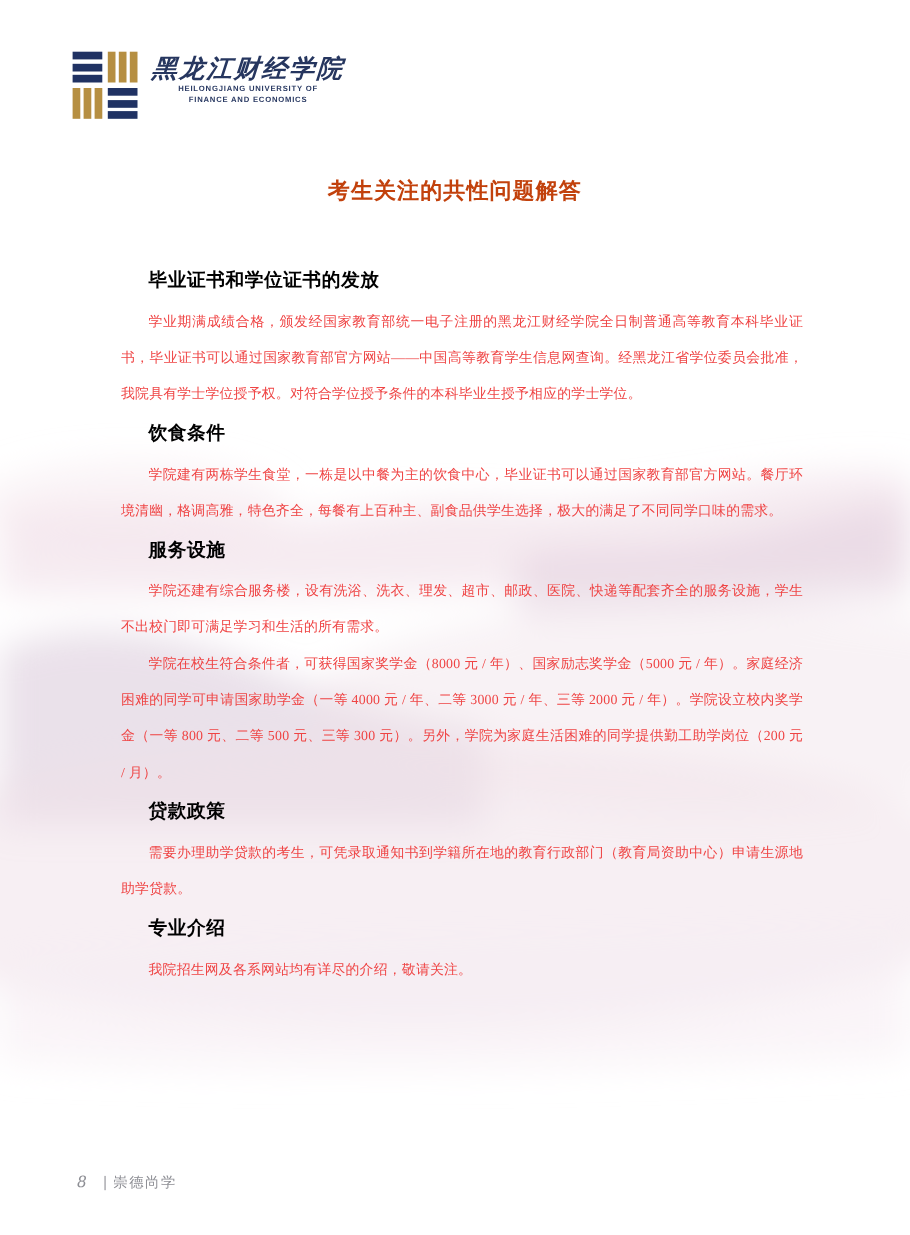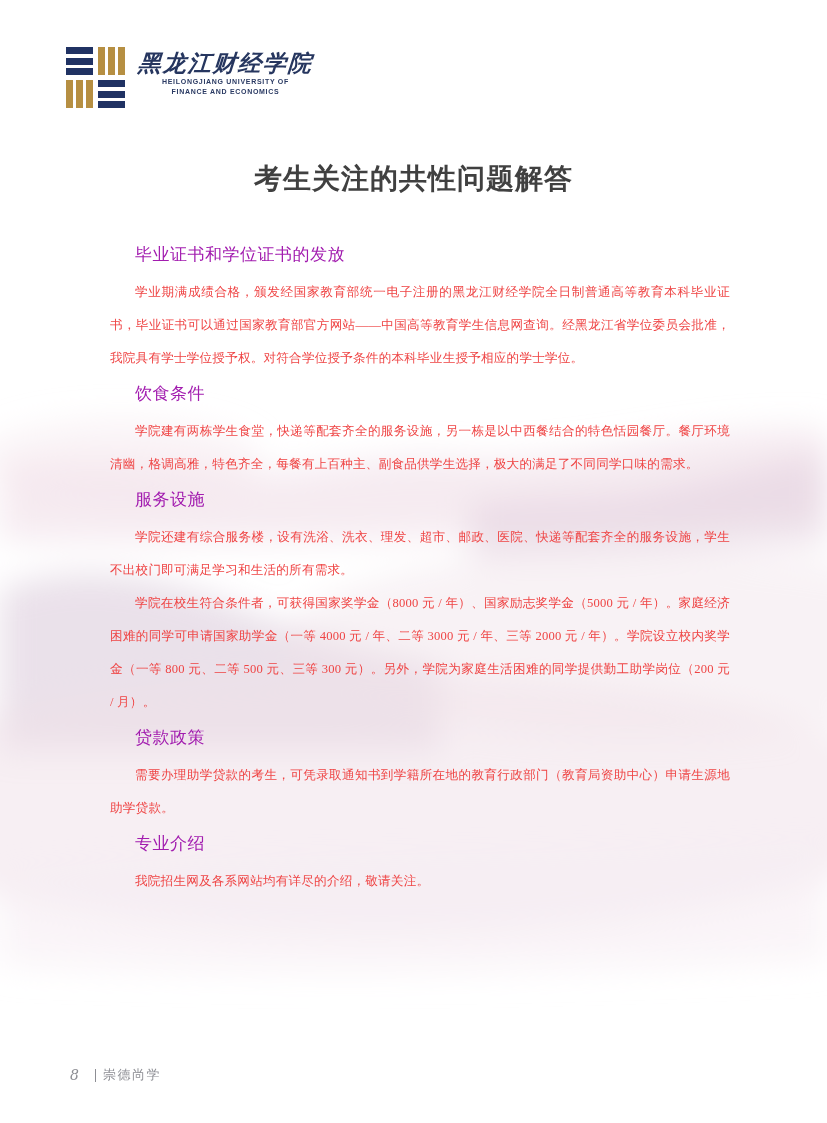--- a/index.html
+++ b/index.html
@@ -31,30 +31,30 @@
     font-family:"Liberation Sans",sans-serif;
     font-size:7px; font-weight:bold; color:#2a3a63;
     letter-spacing:0.7px; line-height:8px; margin-top:2px;
   }
 
   
   .doc-title {
     position:absolute; left:0; top:160px; width:100%; z-index:2;
     margin:0; text-align:center;
     font-family:"DejaVu Serif","Liberation Serif",serif;
-    font-size:28px; font-weight:bold; color:#404040; letter-spacing:1px;
+    font-size:20px; font-weight:bold; color:#c2410c; letter-spacing:1px;
   }
 
   
   .content { position:absolute; left:110px; top:236px; width:620px; z-index:2; }
   .section h3 {
     margin:9px 0 11px 25px;
     font-family:"Liberation Sans",sans-serif;
-    font-size:17px; line-height:20px; font-weight:normal;
-    color:#a21caf; letter-spacing:0.5px;
+    font-size:17px; line-height:20px; font-weight:bold;
+    color:#000000; letter-spacing:0.5px;
   }
   .section p {
     margin:0; text-indent:25px; text-align:justify;
     font-size:12.6px; line-height:33px; color:#ef4444;
     font-family:"Liberation Serif",serif; letter-spacing:0.2px;
   }
 
   
   .footer { position:absolute; left:70px; top:1066px; z-index:2; display:flex; align-items:center; color:#8d8e94; }
   .page-num { font-family:"DejaVu Serif","Liberation Serif",serif; font-style:italic; font-size:14px; }
@@ -118,21 +118,21 @@
 
   <h1 class="doc-title">考生关注的共性问题解答</h1>
 
   <main class="content">
     <section class="section">
       <h3>毕业证书和学位证书的发放</h3>
       <p>学业期满成绩合格，颁发经国家教育部统一电子注册的黑龙江财经学院全日制普通高等教育本科毕业证书，毕业证书可以通过国家教育部官方网站——中国高等教育学生信息网查询。经黑龙江省学位委员会批准，我院具有学士学位授予权。对符合学位授予条件的本科毕业生授予相应的学士学位。</p>
     </section>
     <section class="section">
       <h3>饮食条件</h3>
-      <p>学院建有两栋学生食堂，快递等配套齐全的服务设施，另一栋是以中西餐结合的特色恬园餐厅。餐厅环境清幽，格调高雅，特色齐全，每餐有上百种主、副食品供学生选择，极大的满足了不同同学口味的需求。</p>
+      <p>学院建有两栋学生食堂，一栋是以中餐为主的饮食中心，毕业证书可以通过国家教育部官方网站。餐厅环境清幽，格调高雅，特色齐全，每餐有上百种主、副食品供学生选择，极大的满足了不同同学口味的需求。</p>
     </section>
     <section class="section">
       <h3>服务设施</h3>
       <p>学院还建有综合服务楼，设有洗浴、洗衣、理发、超市、邮政、医院、快递等配套齐全的服务设施，学生不出校门即可满足学习和生活的所有需求。</p>
     </section>
     <section class="section">
       <p>学院在校生符合条件者，可获得国家奖学金（8000 元 / 年）、国家励志奖学金（5000 元 / 年）。家庭经济困难的同学可申请国家助学金（一等 4000 元 / 年、二等 3000 元 / 年、三等 2000 元 / 年）。学院设立校内奖学金（一等 800 元、二等 500 元、三等 300 元）。另外，学院为家庭生活困难的同学提供勤工助学岗位（200 元 / 月）。</p>
     </section>
     <section class="section">
       <h3>贷款政策</h3>

